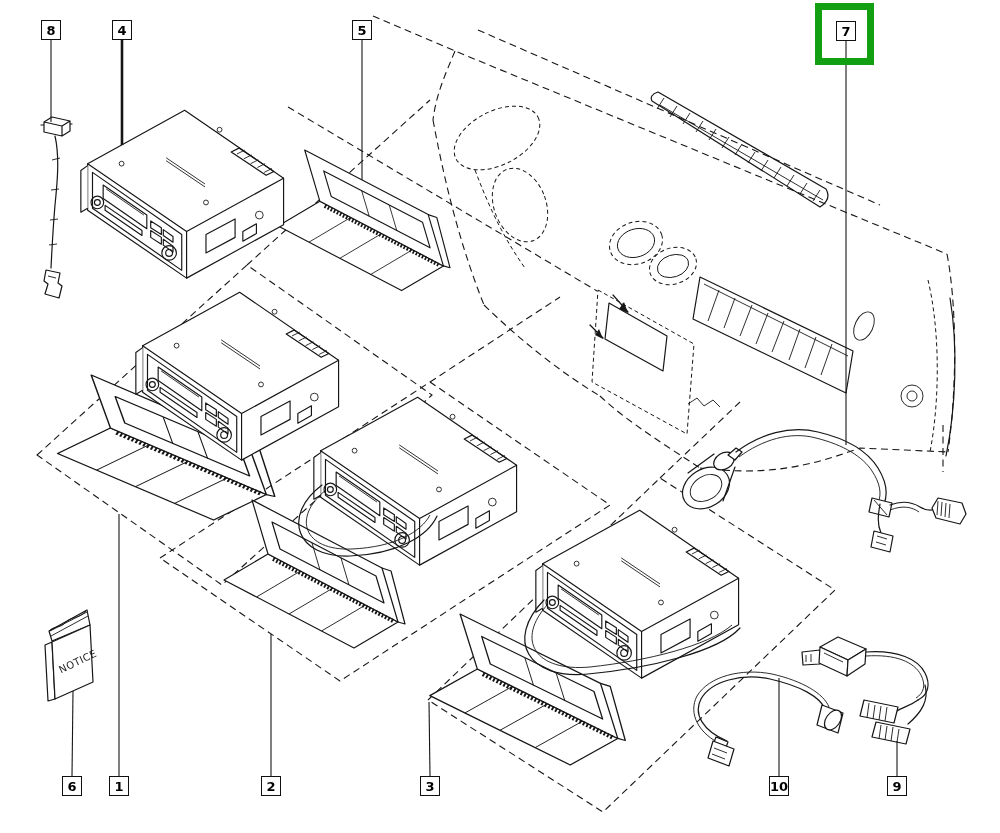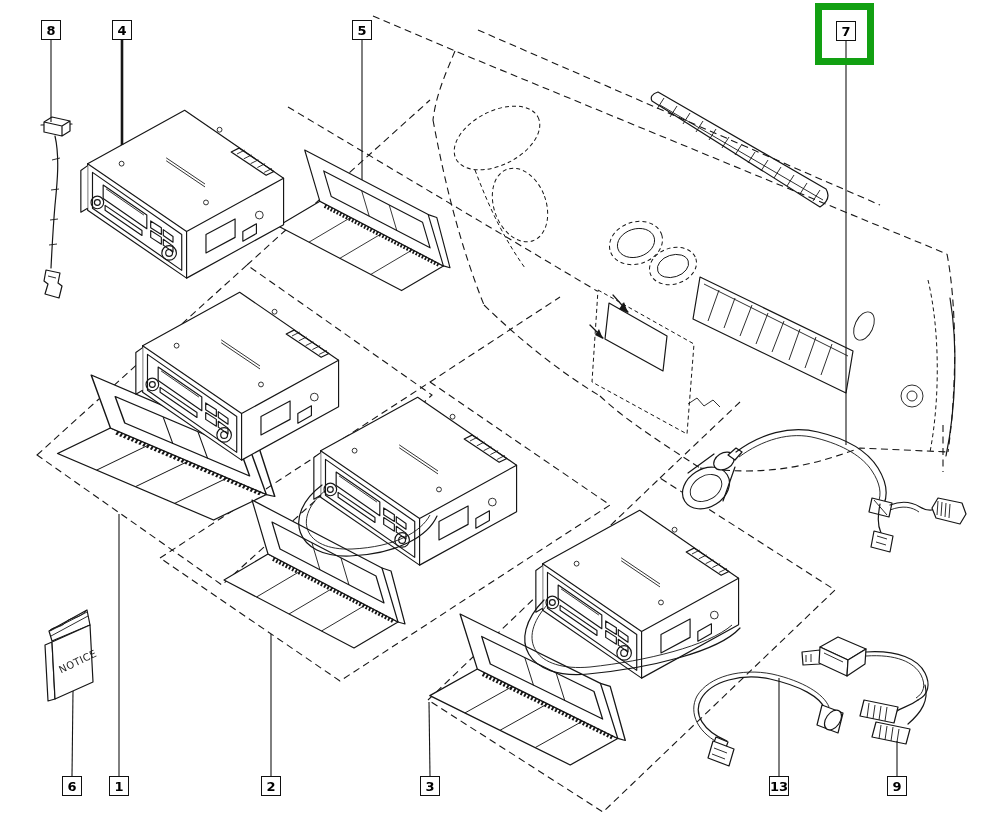--- a/index.html
+++ b/index.html
@@ -248,16 +248,16 @@
 <div class="hl" style="border-color: rgb(18, 160, 18);"></div>
 
 <div class="callout" style="left:41px;top:20px">8</div>
 <div class="callout" style="left:112px;top:20px">4</div>
 <div class="callout" style="left:352px;top:20px">5</div>
 <div class="callout" style="left:836px;top:21px">7</div>
 <div class="callout" style="left:62px;top:776px">6</div>
 <div class="callout" style="left:109px;top:776px">1</div>
 <div class="callout" style="left:261px;top:776px">2</div>
 <div class="callout" style="left:420px;top:776px">3</div>
-<div class="callout" style="left:769px;top:776px">13</div>
+<div class="callout" style="left:769px;top:776px">10</div>
 <div class="callout" style="left:887px;top:776px">9</div>
 
 </div>
 
 </body></html>

